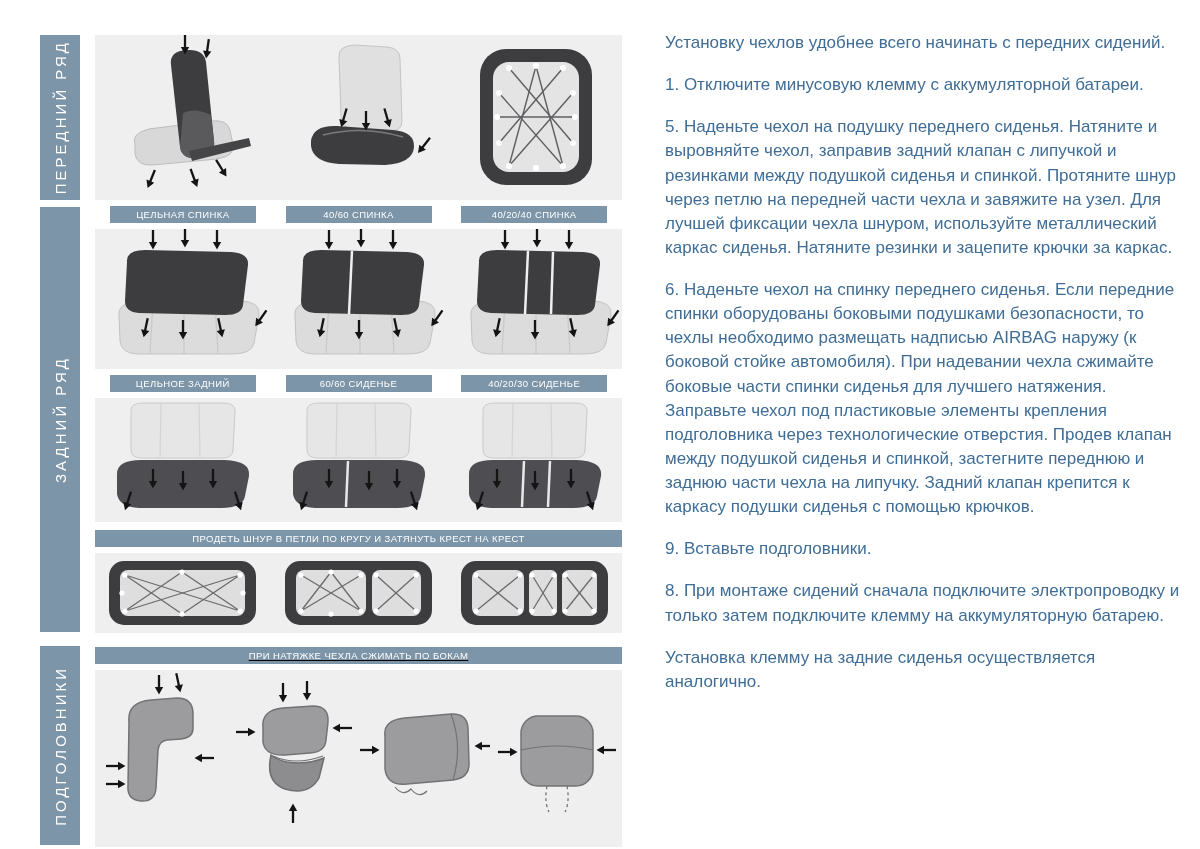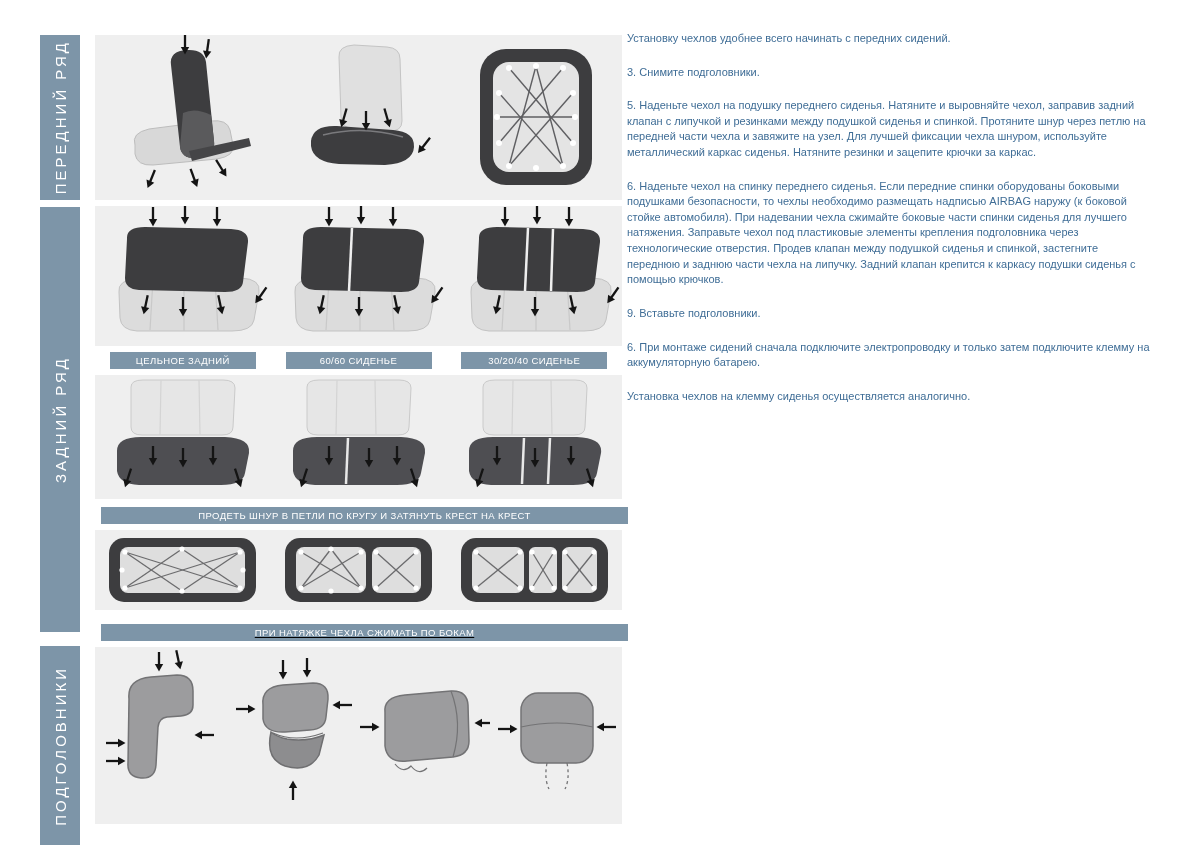--- a/index.html
+++ b/index.html
@@ -47,31 +47,31 @@
     background: #7d95a8;
     color: #ffffff;
     font-size: 9.5px;
     letter-spacing: 0.4px;
     display: flex;
     align-items: center;
     justify-content: center;
     white-space: nowrap;
   }
   .bar.small { width: 146px; }
-  .bar.wide { width: 100%; margin-left: 6px; }
+  .bar.wide { width: 100%; }
   .mt6 { margin-top: 6px; }
   .mt8 { margin-top: 8px; }
   .mt14 { margin-top: 14px; text-decoration: underline; }
   .right-col {
     position: absolute;
-    left: 627px;
+    left: 665px;
     top: 31px;
     width: 526px;
     color: #3f6d96;
-    font-size: 11px;
+    font-size: 17px;
     line-height: 1.42;
   }
   .right-col p { margin-bottom: 18px; }
 </style>
 </head>
 <body>
 
 <svg width="0" height="0" style="position:absolute" aria-hidden="true">
   <defs>
     <g id="arr">
@@ -136,20 +136,31 @@
         <circle cx="116" cy="131" r="3"></circle>
           <circle cx="89" cy="133" r="3"></circle>
           <circle cx="62" cy="131" r="3"></circle>
         <circle cx="52" cy="108" r="3"></circle>
           <circle cx="50" cy="82" r="3"></circle>
           <circle cx="52" cy="58" r="3"></circle>
       </g>
     </svg>
   </div>
 
+  <div class="bar-row mt6">
+    <div>
+        <div class="bar small">ЦЕЛЬНАЯ СПИНКА</div>
+      </div>
+    <div>
+        <div class="bar small">40/60 СПИНКА</div>
+      </div>
+    <div>
+        <div class="bar small">40/20/40 СПИНКА</div>
+      </div>
+  </div>
 
   <div class="panel mt6" style="height:140px">
     <svg width="175" height="140" viewBox="0 0 175 140">
       <path d="M24 86 Q22 74 44 72 L146 72 Q166 73 164 86 L159 114 Q157 125 137 125 L42 125 Q26 124 25 112 Z" fill="#dcdcdc" stroke="#c3c3c3"></path>
       <path d="M58 73 L55 124 M89 72 L89 125 M120 73 L123 124" stroke="#c9c9c9" stroke-width="1.2" fill="none"></path>
       <path d="M32 33 Q31 21 50 21 L136 23 Q154 24 153 36 L148 76 Q147 86 130 86 L44 84 Q30 83 30 72 Z" fill="#3d3d3f"></path>
       <use href="#arr" transform="translate(58,14)"></use>
       <use href="#arr" transform="translate(90,12)"></use>
       <use href="#arr" transform="translate(122,14)"></use>
       <use href="#arr" transform="translate(50,102) rotate(12)"></use>
@@ -186,21 +197,21 @@
   </div>
 
   <div class="bar-row mt6">
     <div>
         <div class="bar small">ЦЕЛЬНОЕ ЗАДНИЙ</div>
       </div>
     <div>
         <div class="bar small">60/60 СИДЕНЬЕ</div>
       </div>
     <div>
-        <div class="bar small">30/20/40 СИДЕНЬЕ</div>
+        <div class="bar small">40/20/30 СИДЕНЬЕ</div>
       </div>
   </div>
 
   <div class="panel mt6" style="height:124px">
     <svg width="175" height="124" viewBox="0 0 175 124">
       <path d="M36 12 Q36 5 48 5 L128 5 Q140 5 140 13 L138 52 Q138 60 127 60 L47 60 Q36 60 36 52 Z" fill="#e6e6e6" stroke="#cacaca"></path>
       <path d="M66 5 L65 60 M104 5 L105 60" stroke="#d4d4d4" stroke-width="1.2" fill="none"></path>
       <path d="M22 76 Q22 62 46 62 L130 62 Q156 63 154 78 L150 98 Q148 110 126 110 L44 110 Q24 109 22 96 Z" fill="#4e4e52"></path>
       <use href="#arr" transform="translate(58,84)"></use>
       <use href="#arr" transform="translate(88,86)"></use>
@@ -350,19 +361,19 @@
       <path d="M56 116 q-3 16 2 26 M76 116 q3 16 -2 26" fill="none" stroke="#737375" stroke-width="1.3" stroke-dasharray="3 3"></path>
       <use href="#arr" transform="translate(20,82) rotate(-90)"></use>
       <use href="#arr" transform="translate(112,80) rotate(90)"></use>
     </svg>
   </div>
 
 </div>
 
 <div class="right-col">
   <p>Установку чехлов удобнее всего начинать с передних сидений.</p>
-  <p>3. Снимите подголовники.</p>
+  <p>1. Отключите минусовую клемму с аккумуляторной батареи.</p>
   <p>5. Наденьте чехол на подушку переднего сиденья. Натяните и выровняйте чехол, заправив задний клапан с липучкой и резинками между подушкой сиденья и спинкой. Протяните шнур через петлю на передней части чехла и завяжите на узел. Для лучшей фиксации чехла шнуром, используйте металлический каркас сиденья. Натяните резинки и зацепите крючки за каркас.</p>
   <p>6. Наденьте чехол на спинку переднего сиденья. Если передние спинки оборудованы боковыми подушками безопасности, то чехлы необходимо размещать надписью AIRBAG наружу (к боковой стойке автомобиля). При надевании чехла сжимайте боковые части спинки сиденья для лучшего натяжения. Заправьте чехол под пластиковые элементы крепления подголовника через технологические отверстия. Продев клапан между подушкой сиденья и спинкой, застегните переднюю и заднюю части чехла на липучку. Задний клапан крепится к каркасу подушки сиденья с помощью крючков.</p>
   <p>9. Вставьте подголовники.</p>
-  <p>6. При монтаже сидений сначала подключите электропроводку и только затем подключите клемму на аккумуляторную батарею.</p>
-  <p>Установка чехлов на клемму сиденья осуществляется аналогично.</p>
+  <p>8. При монтаже сидений сначала подключите электропроводку и только затем подключите клемму на аккумуляторную батарею.</p>
+  <p>Установка клемму на задние сиденья осуществляется аналогично.</p>
 </div>
 
 </body></html>

